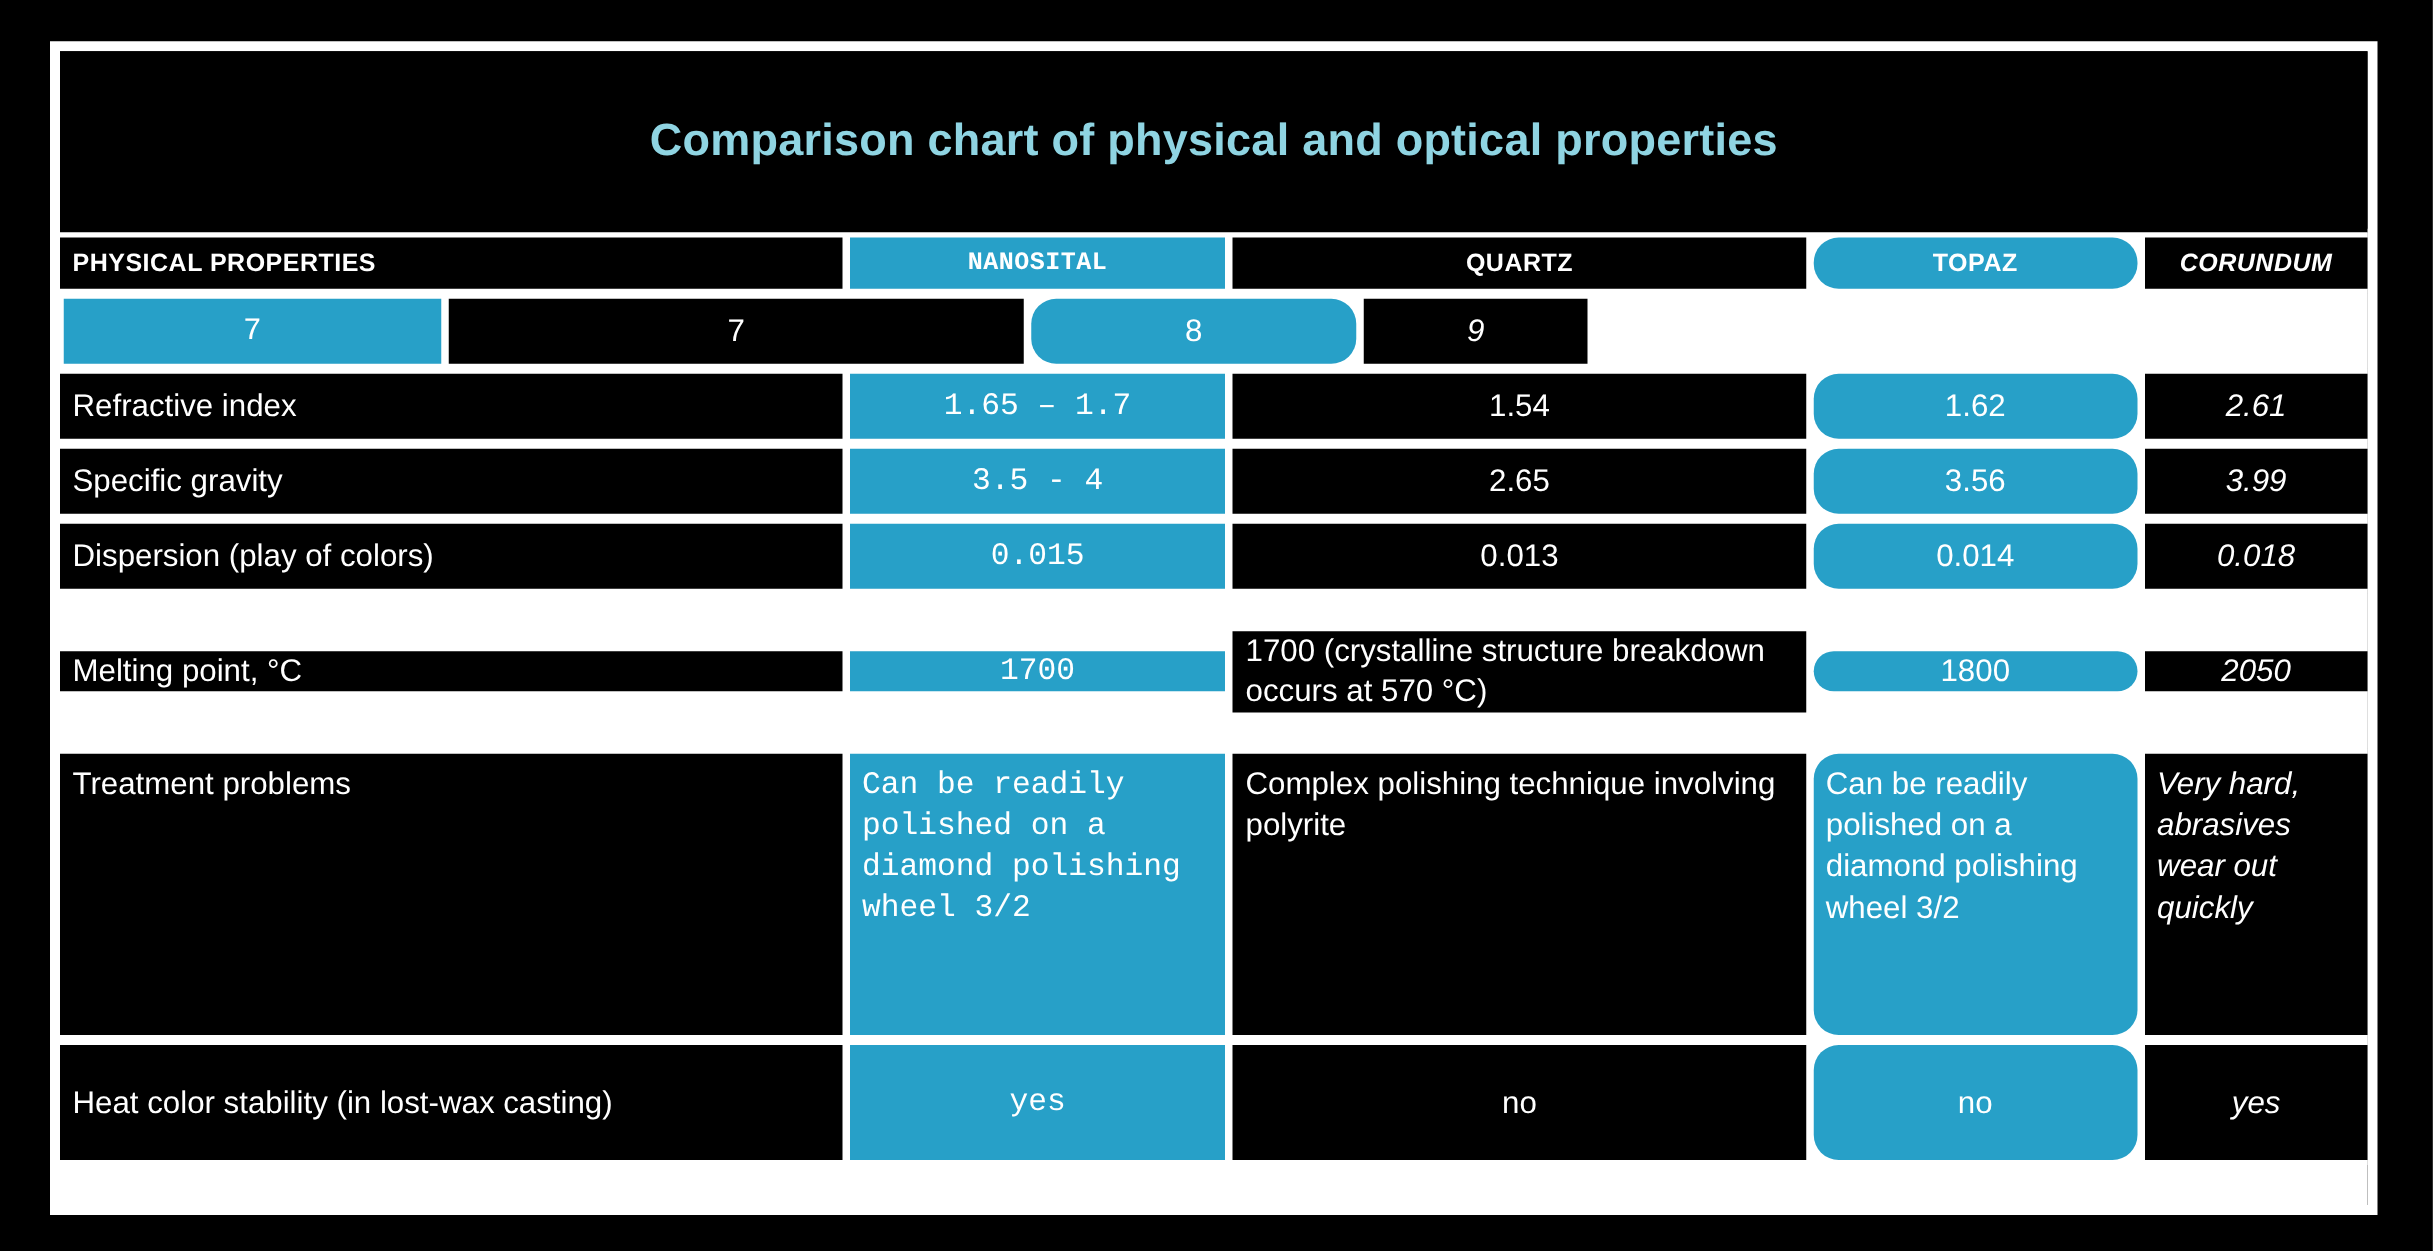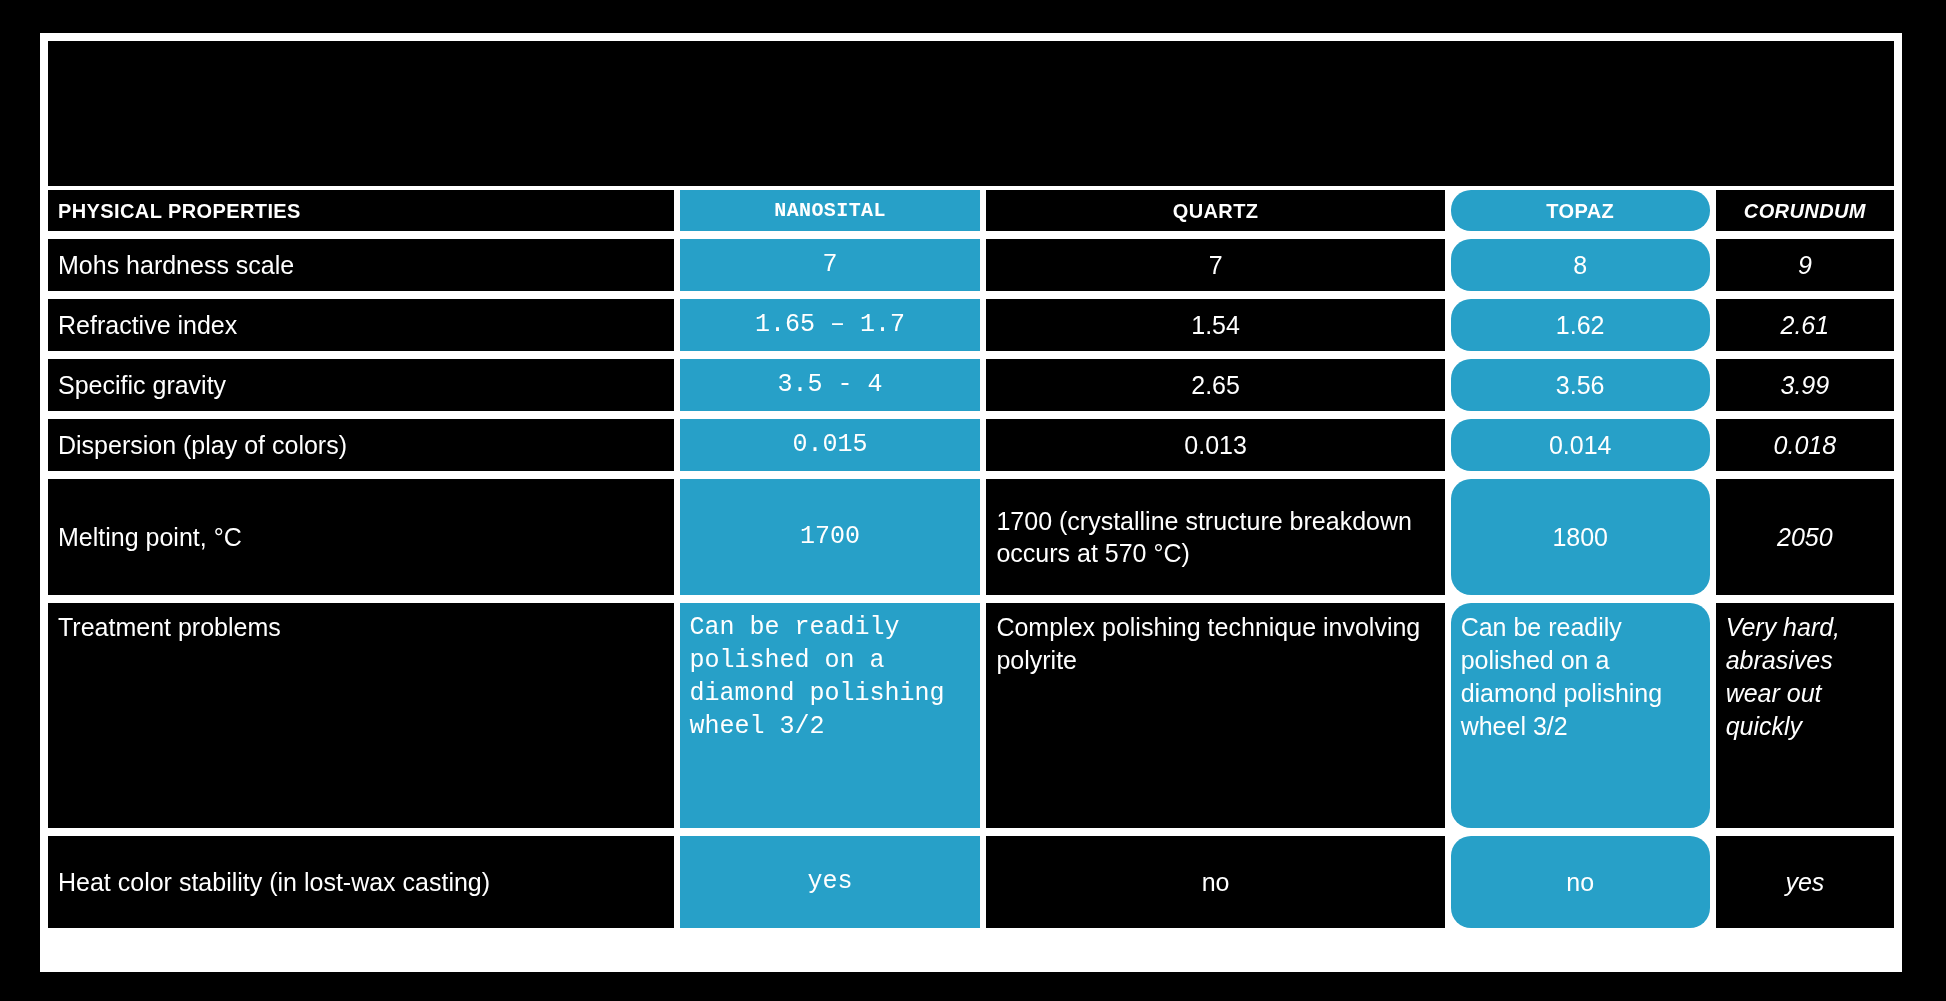--- a/index.html
+++ b/index.html
@@ -93,21 +93,21 @@
   .hrow .cell {
     font-size: 20px;
     font-weight: bold;
     letter-spacing: 0.4px;
     justify-content: center;
   }
   .hrow .c-prop { justify-content: flex-start; }
   .hrow { height: 49px; }
 
   .row-std  { height: 60px; }
-  .row-tall { height: 124px; }
+  .row-tall { height: 124px; align-items: center; }
   .row-xl   { height: 233px; }
   .row-last { height: 100px; }
 
   
   .wrap {
     align-items: flex-start;
     justify-content: flex-start !important;
     padding: 8px 8px 8px 10px;
     white-space: pre-wrap;
     line-height: 1.32;
@@ -118,33 +118,35 @@
     padding-left: 10px;
   }
 </style>
 </head>
 <body>
 
 <div id="slide">
 
   <div id="frame"></div>
 
+  <div id="title-band">
+    <div id="title-text">Comparison chart of physical and optical properties</div>
+  </div>
 
   <div id="table">
 
     <div class="trow hrow">
       <div class="cell c-prop">PHYSICAL PROPERTIES</div>
       <div class="cell c-nano blue">NANOSITAL</div>
       <div class="cell c-qtz">QUARTZ</div>
       <div class="cell c-topaz blue">TOPAZ</div>
       <div class="cell c-cor">CORUNDUM</div>
     </div>
 
     <div class="trow row-std">
-      <div class="cell c-prop">Mohs hardness scale</div>
       <div class="cell c-nano blue">7</div>
       <div class="cell c-qtz">7</div>
       <div class="cell c-topaz blue">8</div>
       <div class="cell c-cor">9</div>
     </div>
 
     <div class="trow row-std">
       <div class="cell c-prop">Refractive index</div>
       <div class="cell c-nano blue">1.65 – 1.7</div>
       <div class="cell c-qtz">1.54</div>

